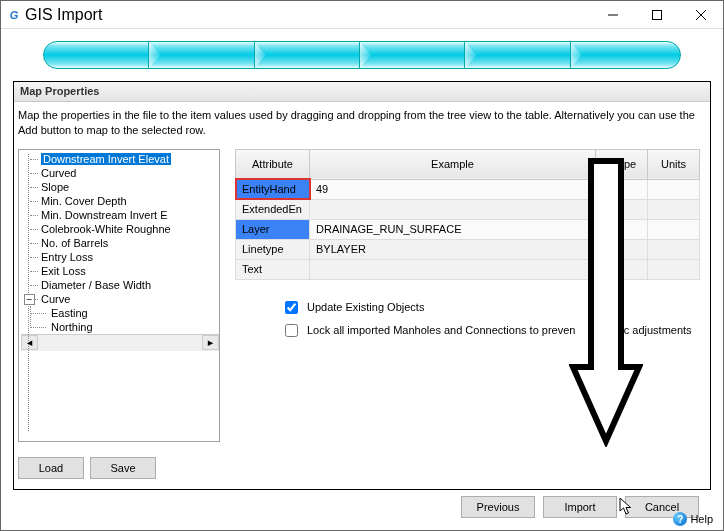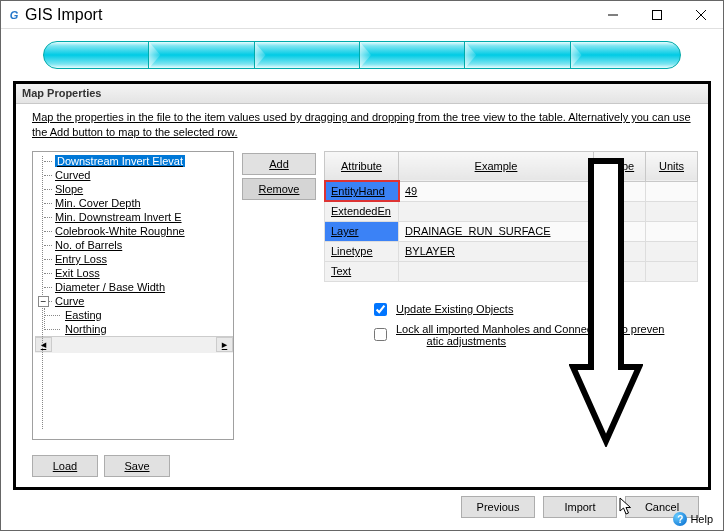--- a/index.html
+++ b/index.html
@@ -9,24 +9,24 @@
   .titlebar .icon { width: 14px; height: 14px; margin-right: 4px; display: inline-flex; align-items: center; justify-content: center; color: #2677c9; font-weight: bold; font-style: italic; }
   .titlebar .title { flex: 1; color: #000; font-size: 16px; }
   .winbtn { width: 44px; height: 28px; display: flex; align-items: center; justify-content: center; cursor: pointer; }
   .winbtn svg { width: 10px; height: 10px; }
   .body { flex: 1; padding: 8px 12px 6px 12px; display: flex; flex-direction: column; background: #fff; }
   .wizard-bar { height: 28px; margin: 4px 30px 12px 30px; position: relative; display: flex; align-items: stretch; }
   .wizard-seg { flex: 1; background: linear-gradient(180deg, #e8fdff 0%, #7de5f1 15%, #00cbe5 50%, #7de5f1 85%, #e8fdff 100%); border: 1px solid #0aa; position: relative; margin-left: -6px; }
   .wizard-seg:first-child { border-radius: 14px 0 0 14px; margin-left: 0; }
   .wizard-seg:last-child { border-radius: 0 14px 14px 0; }
   .wizard-seg:not(:first-child)::before { content: ""; position: absolute; left: -1px; top: -1px; bottom: -1px; width: 14px; background: linear-gradient(90deg, rgba(255,255,255,0.6), transparent); clip-path: polygon(0 0, 80% 50%, 0 100%); border-left: 1px solid #0aa; }
-  .group { border: 3px solid #000000; position: relative; padding: 22px 10px 10px 16px; flex: 1; display: flex; flex-direction: column; text-decoration: underline; }
+  .group { border: 1px solid #000000; position: relative; padding: 22px 10px 10px 4px; flex: 1; display: flex; flex-direction: column; }
   .group-title { position: absolute; top: 0; left: 0; right: 0; height: 20px; background: linear-gradient(180deg, #f4f4f4, #e4e4e4); border-bottom: 1px solid #c8c8c8; padding: 3px 6px; font-weight: bold; color: #333; }
   .desc { margin: 4px 0 10px 0; line-height: 1.4; color: #000; }
-  .map-row { display: flex; gap: 8px; flex: 1; min-height: 0; }
+  .map-row { display: flex; gap: 15px; flex: 1; min-height: 0; }
   .tree-wrap { width: 202px; display: flex; flex-direction: column; }
   .tree { border: 1px solid #a0a0a0; background: #fff; flex: 1; overflow-y: hidden; overflow-x: auto; position: relative; padding: 2px 0 0 2px; }
   .tree-inner { width: 260px; }
   .tree-v { position: absolute; left: 9px; top: 4px; bottom: 10px; border-left: 1px dotted #888; }
   .tree-item { position: relative; padding: 1px 0 1px 20px; white-space: nowrap; cursor: pointer; }
   .tree-item::before { content: ""; position: absolute; left: 9px; top: 50%; width: 8px; border-top: 1px dotted #888; }
   .tree-item.sel span.lbl { background: #0078d7; color: #fff; padding: 0 2px; }
   .tree-item .exp { position: absolute; left: 3px; top: 2px; width: 11px; height: 11px; border: 1px solid #888; background: #fff; text-align: center; line-height: 9px; font-size: 10px; cursor: pointer; }
   .tree-sub { margin-left: 18px; position: relative; }
   .tree-sub::before { content: ""; position: absolute; left: -9px; top: 0; bottom: 8px; border-left: 1px dotted #888; }
@@ -123,24 +123,20 @@
               <div class="track"></div>
               <div class="arr">▸</div>
             </div>
           </div>
           <div class="btnrow">
             <button class="btn">Load</button>
             <button class="btn">Save</button>
           </div>
         </div>
 
-        <div class="midcol">
-          <button class="btn">Add</button>
-          <button class="btn sel">Remove</button>
-        </div>
 
         <div class="tablecol">
           <table class="grid">
             <thead>
                 <tr>
               <th style="width:74px">Attribute</th>
               <th>Example</th>
               <th style="width:52px">Prope</th>
               <th style="width:52px">Units</th>
             </tr>

